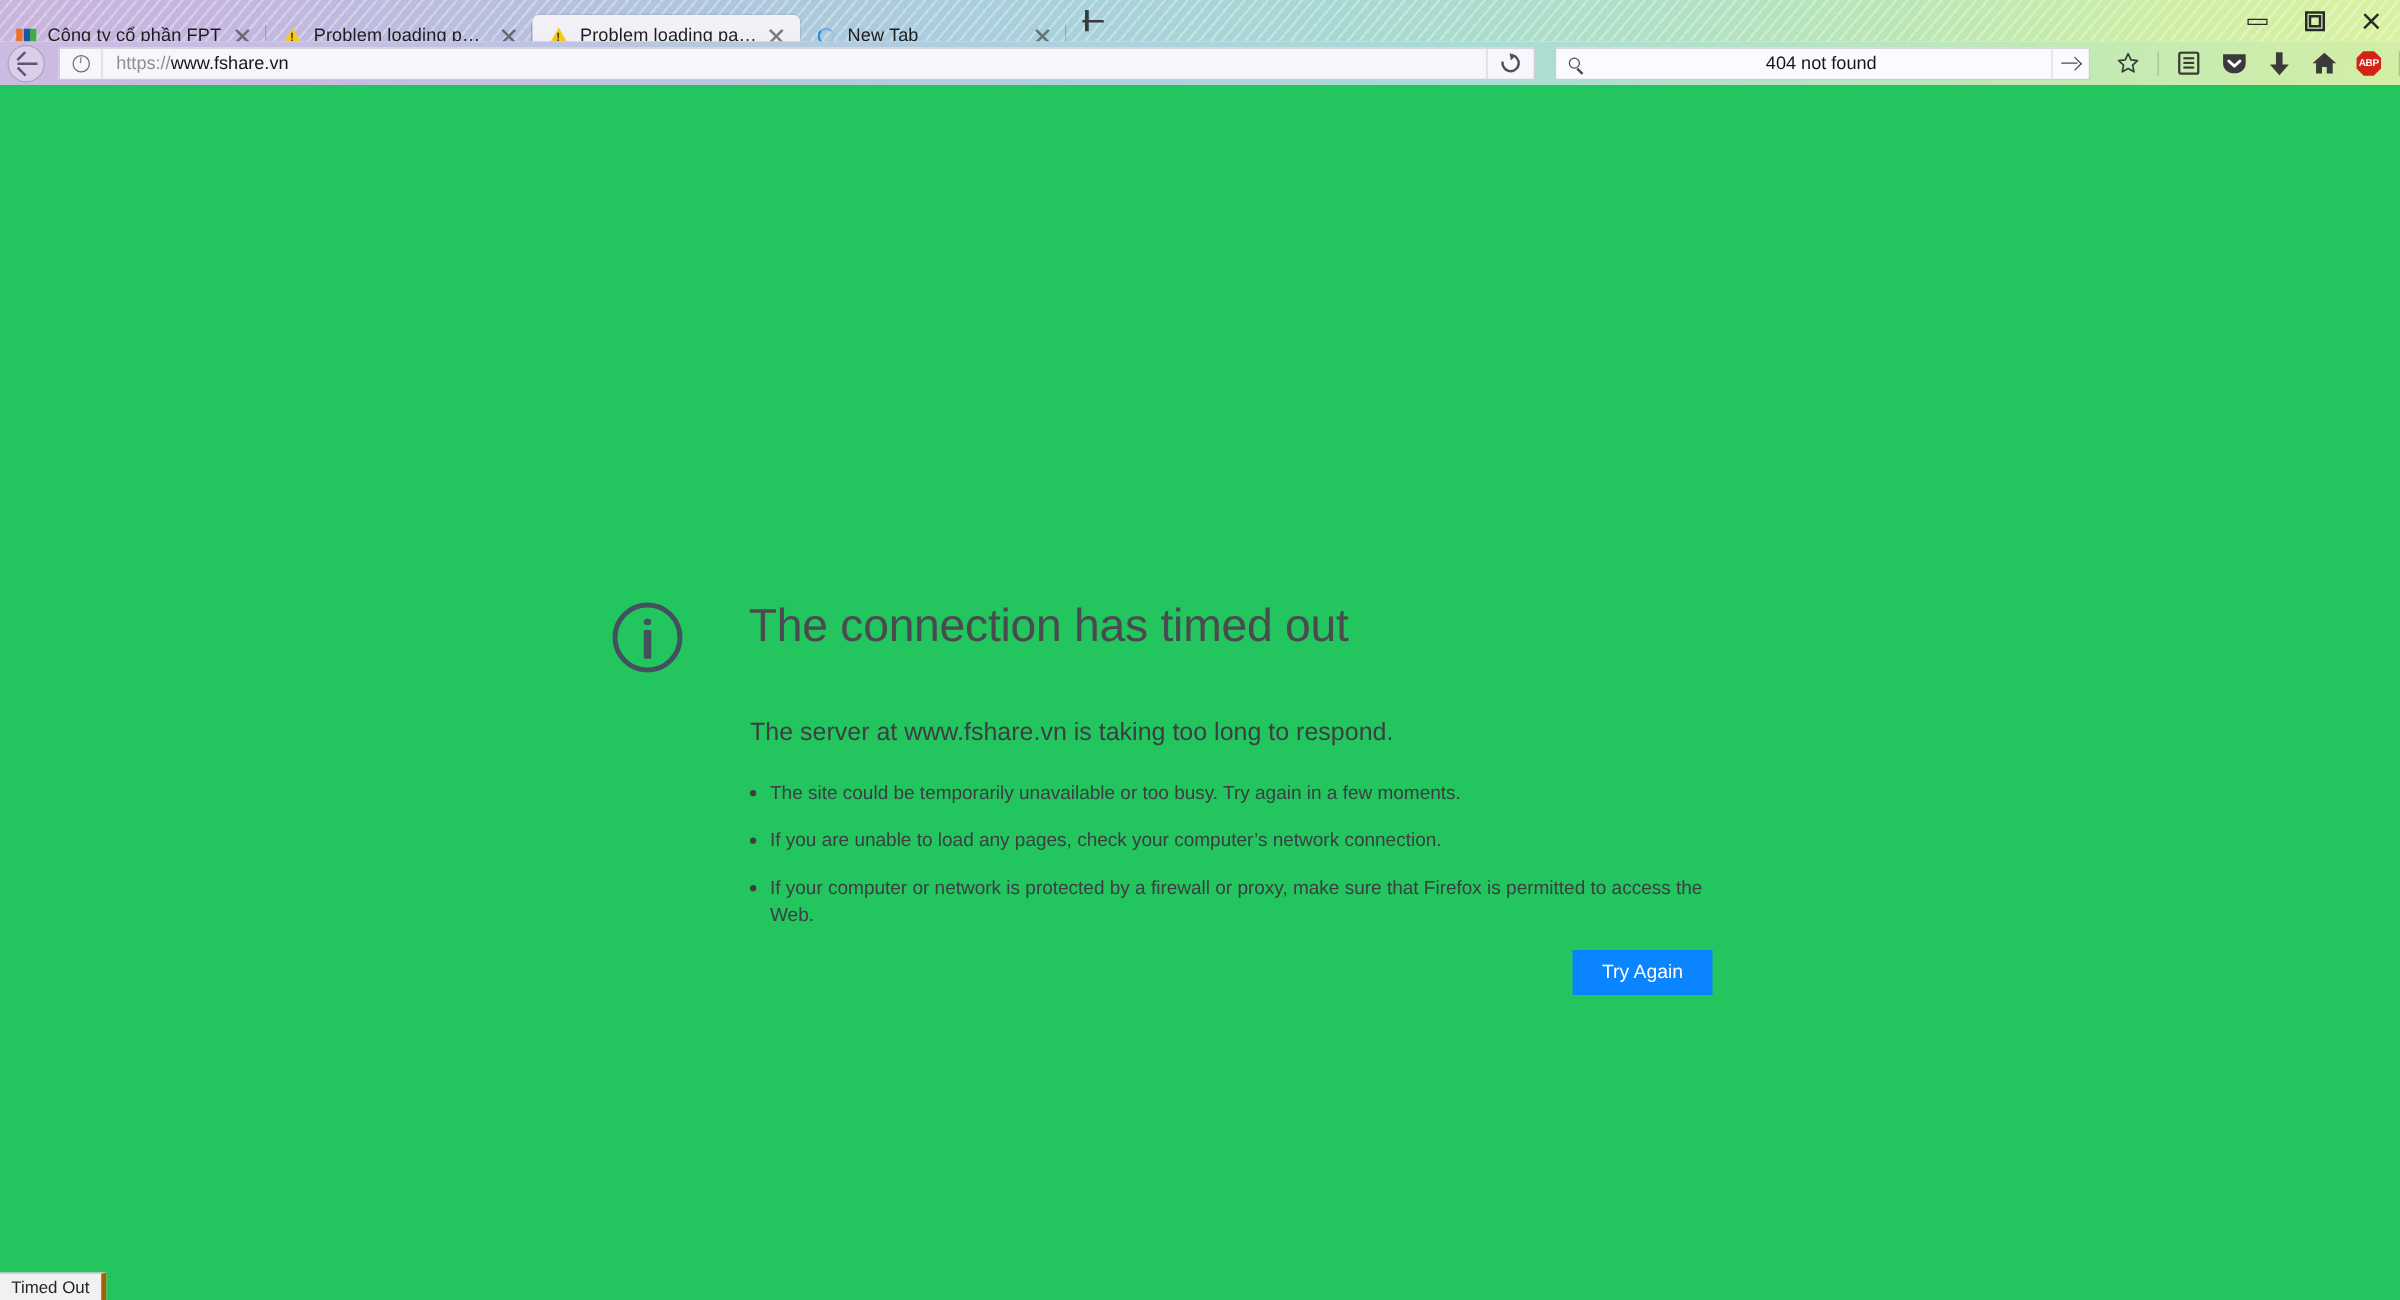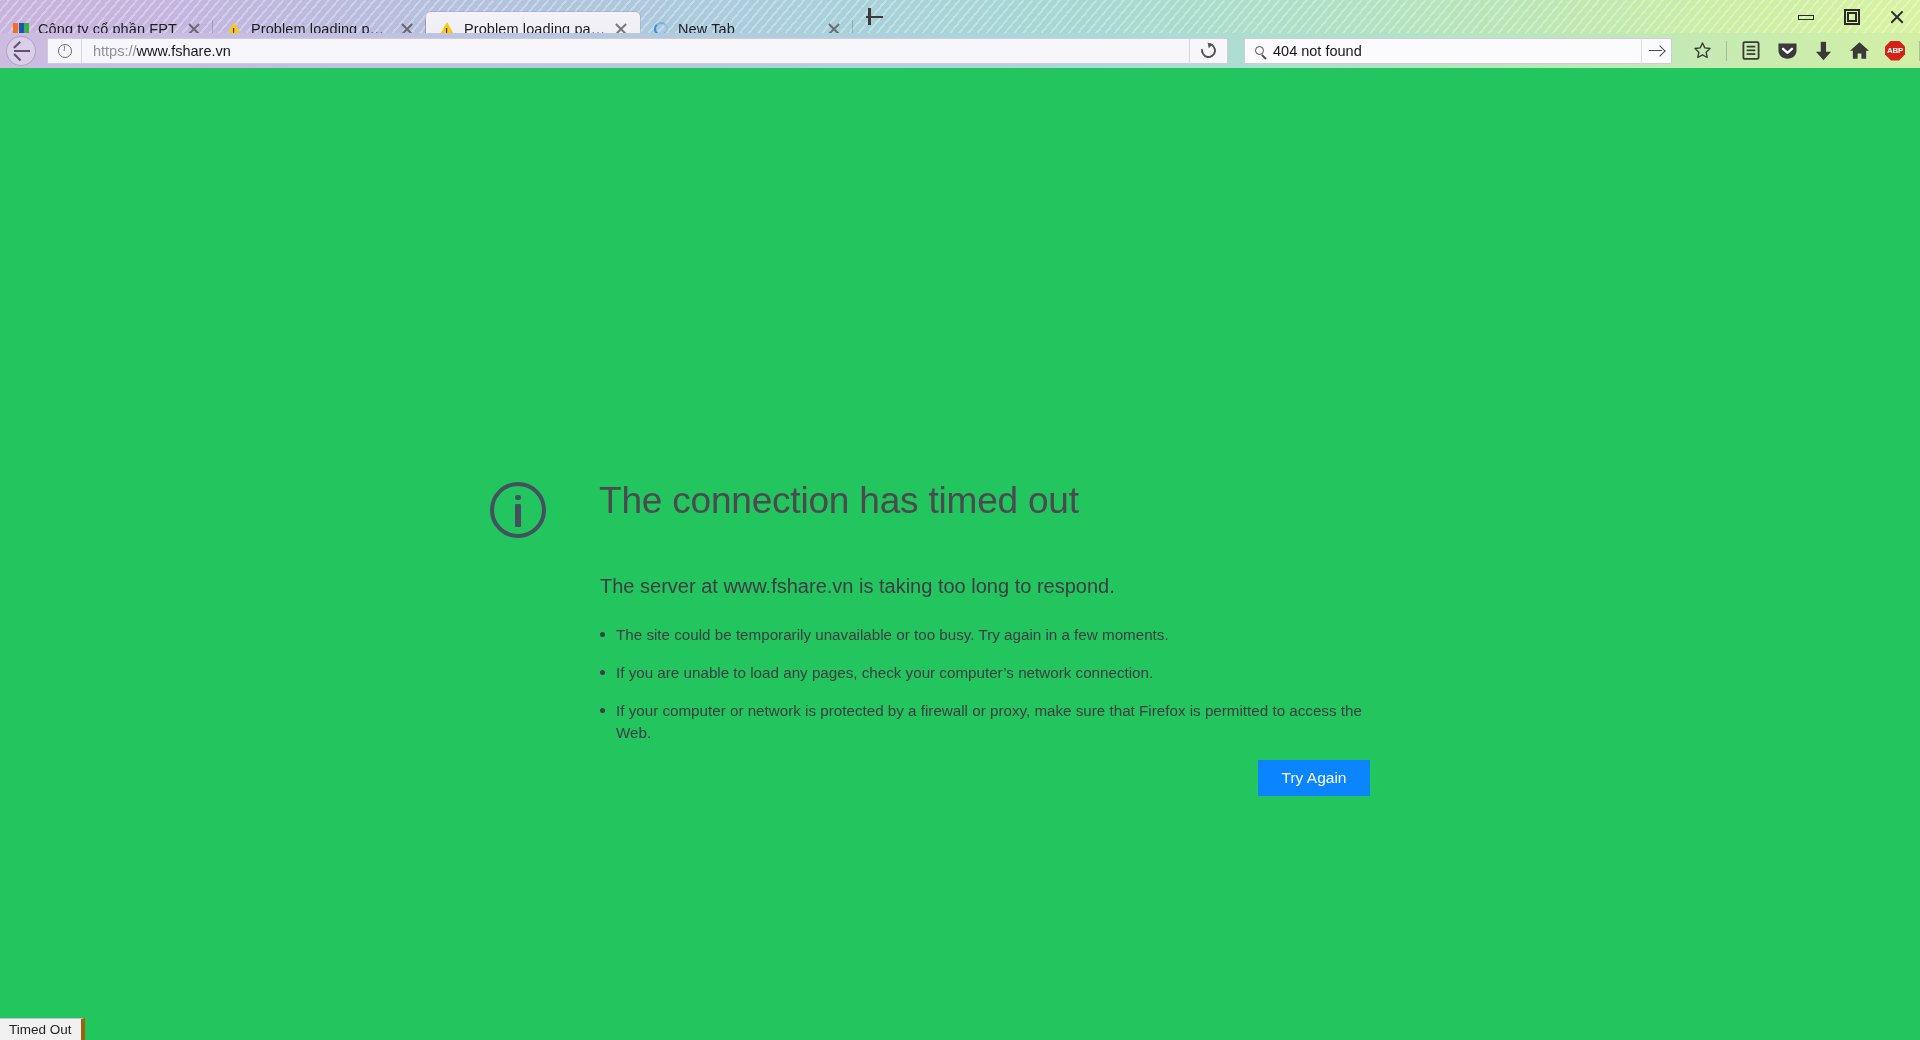--- a/index.html
+++ b/index.html
@@ -261,21 +261,21 @@
     border-bottom: 3.5px solid transparent;
     transform: rotate(25deg);
   }
 
   .searchbar {
     flex: 0 0 428px;
     margin-left: 16px;
     height: 26px;
     background: #fbfbfd;
     border: 1px solid #cfcbdd;
-    display: flex; align-items: center;
+    display: flex; align-items: center; text-align: center;
   }
   .search-glyph {
     flex: 0 0 28px;
     display: flex; align-items: center; justify-content: center;
   }
   .search-glyph .lens {
     width: 9px; height: 9px; border-radius: 50%;
     border: 1.6px solid #4a4a50; position: relative;
   }
   .search-glyph .lens::after {

